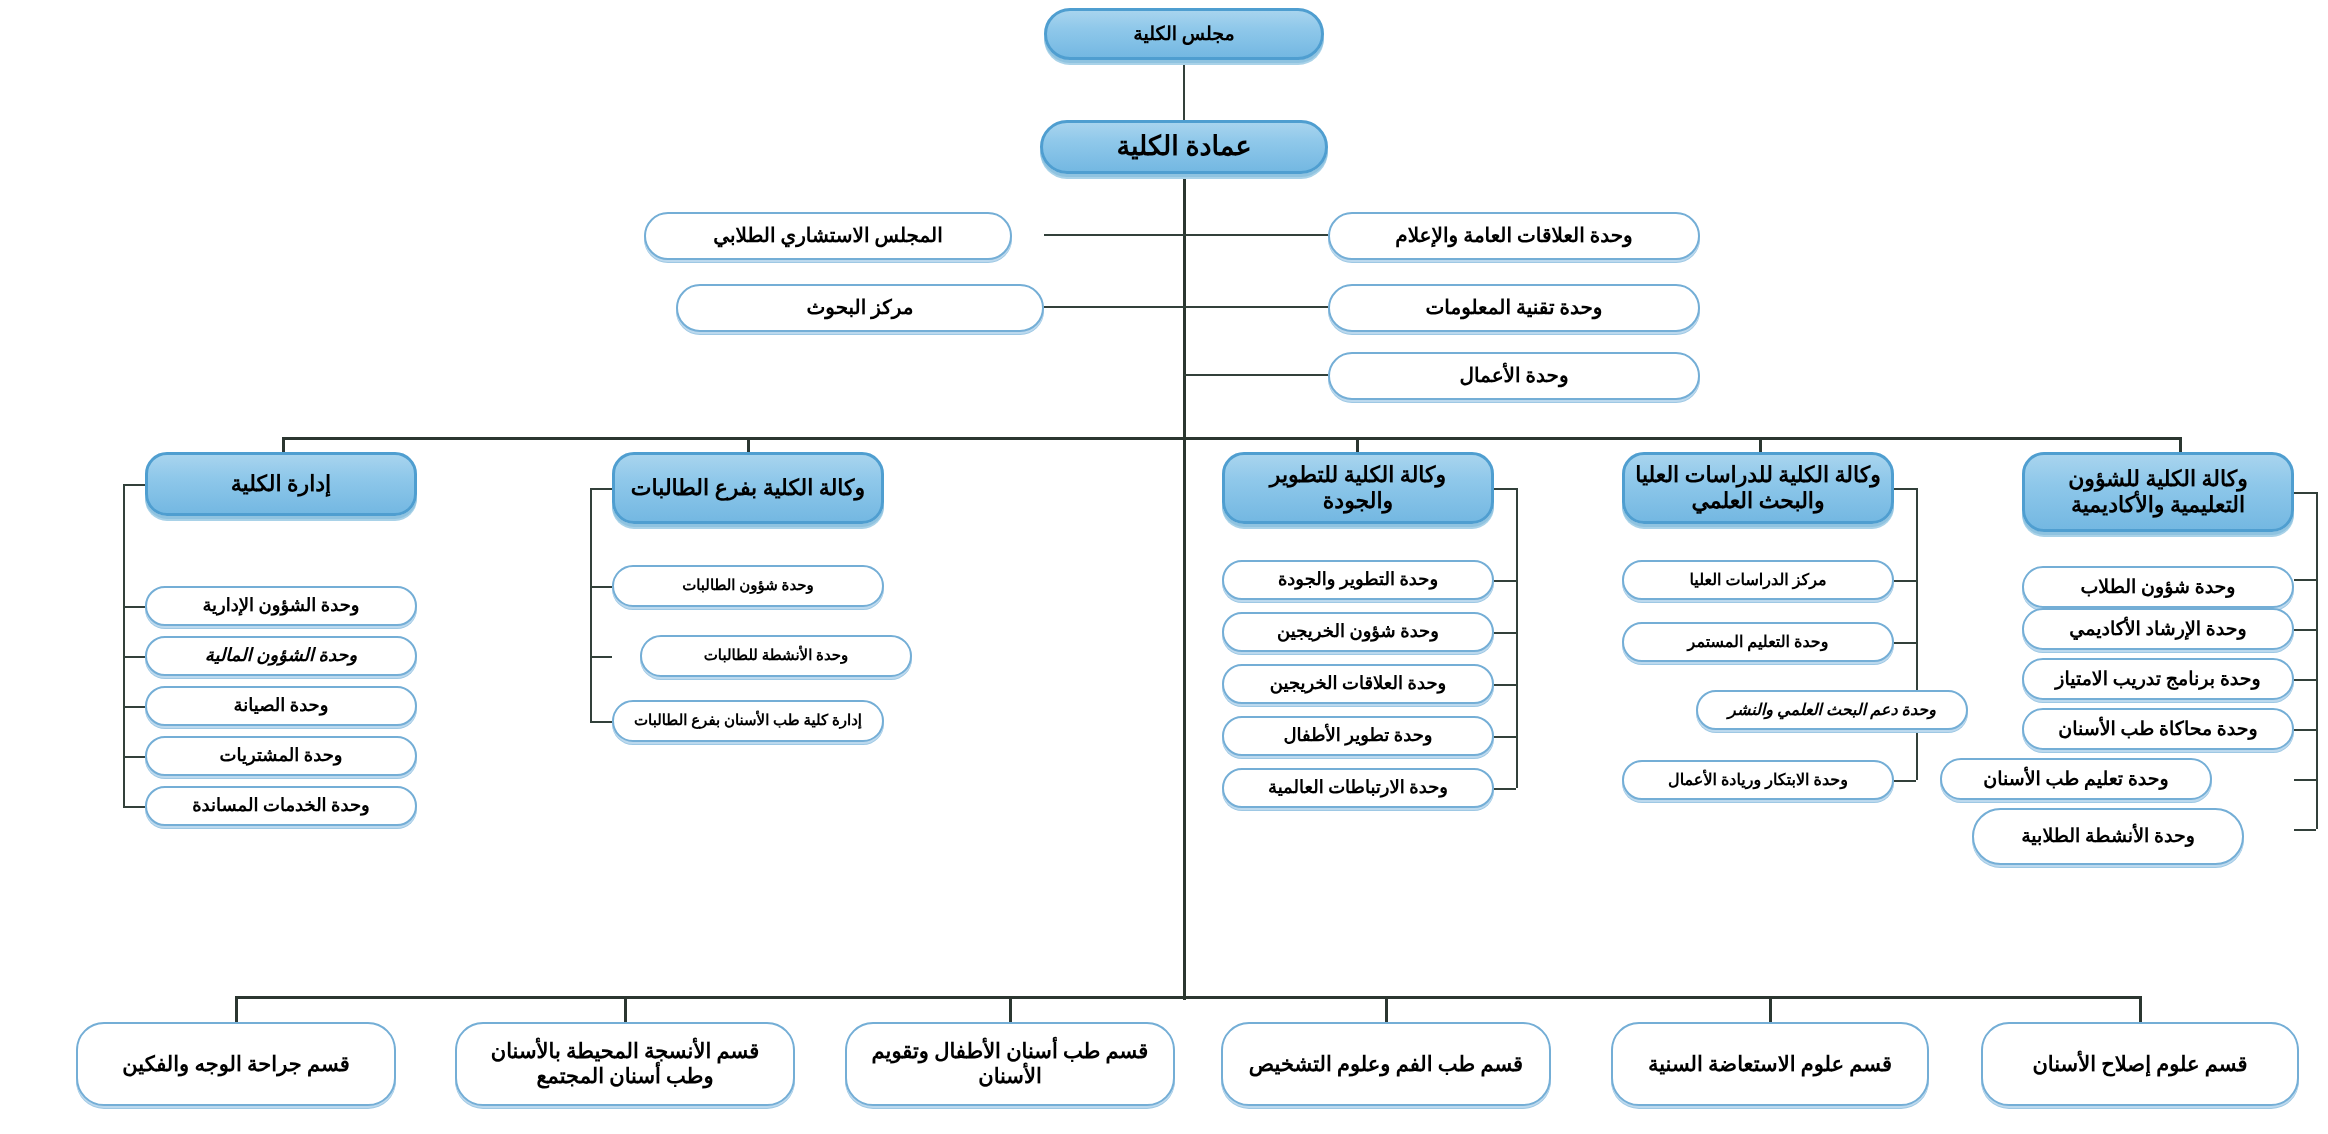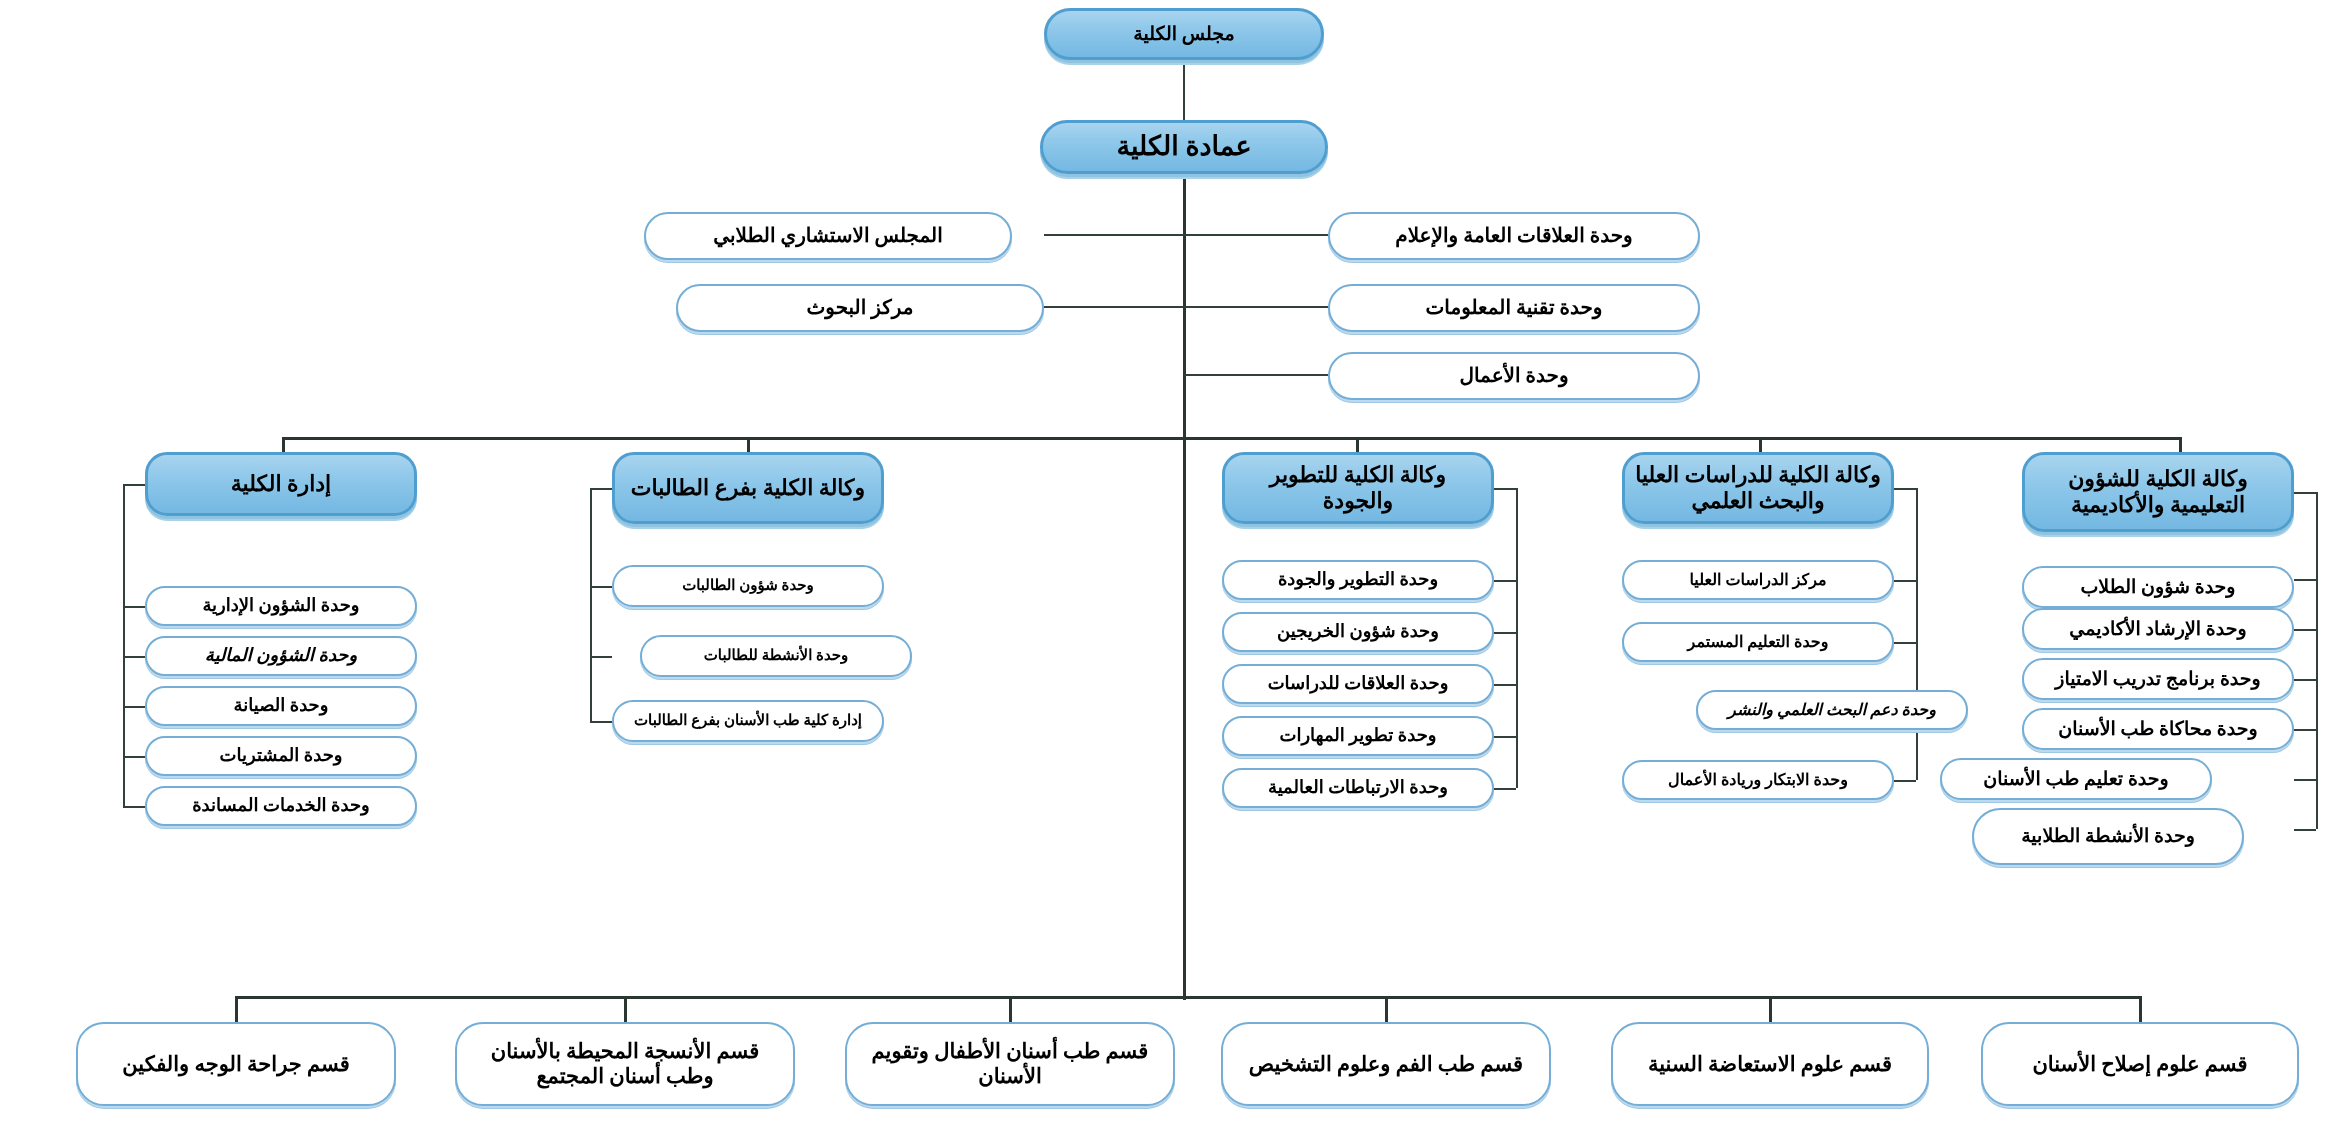--- a/index.html
+++ b/index.html
@@ -87,23 +87,23 @@
     <div class="node pill" style="left: 612px; top: 700px; width: 272px; height: 42px; font-size: 15px;">إدارة كلية طب الأسنان بفرع الطالبات</div>
     <div class="thin h" style="left: 590px; top: 721px; width: 22px;"></div>
     <div class="v" style="left: 1356px; top: 437px; height: 15px;"></div>
     <div class="node filled" style="left: 1222px; top: 452px; width: 272px; height: 72px; font-size: 22px;">وكالة الكلية للتطوير والجودة</div>
     <div class="thin v" style="left: 1516px; top: 488px; height: 300px;"></div>
     <div class="thin h" style="left: 1494px; top: 488px; width: 22px;"></div>
     <div class="node pill" style="left: 1222px; top: 560px; width: 272px; height: 40px; font-size: 18px;">وحدة التطوير والجودة</div>
     <div class="thin h" style="left: 1494px; top: 580px; width: 22px;"></div>
     <div class="node pill" style="left: 1222px; top: 612px; width: 272px; height: 40px; font-size: 18px;">وحدة شؤون الخريجين</div>
     <div class="thin h" style="left: 1494px; top: 632px; width: 22px;"></div>
-    <div class="node pill" style="left: 1222px; top: 664px; width: 272px; height: 40px; font-size: 18px;">وحدة العلاقات للدراسات</div>
+    <div class="node pill" style="left: 1222px; top: 664px; width: 272px; height: 40px; font-size: 18px;">وحدة العلاقات الخريجين</div>
     <div class="thin h" style="left: 1494px; top: 684px; width: 22px;"></div>
-    <div class="node pill" style="left: 1222px; top: 716px; width: 272px; height: 40px; font-size: 18px;">وحدة تطوير المهارات</div>
+    <div class="node pill" style="left: 1222px; top: 716px; width: 272px; height: 40px; font-size: 18px;">وحدة تطوير الأطفال</div>
     <div class="thin h" style="left: 1494px; top: 736px; width: 22px;"></div>
     <div class="node pill" style="left: 1222px; top: 768px; width: 272px; height: 40px; font-size: 18px;">وحدة الارتباطات العالمية</div>
     <div class="thin h" style="left: 1494px; top: 788px; width: 22px;"></div>
     <div class="v" style="left: 1759px; top: 437px; height: 15px;"></div>
     <div class="node filled" style="left: 1622px; top: 452px; width: 272px; height: 72px; font-size: 22px;">وكالة الكلية للدراسات العليا والبحث العلمي</div>
     <div class="thin v" style="left: 1916px; top: 488px; height: 292px;"></div>
     <div class="thin h" style="left: 1894px; top: 488px; width: 22px;"></div>
     <div class="node pill" style="left: 1622px; top: 560px; width: 272px; height: 40px; font-size: 16px;">مركز الدراسات العليا</div>
     <div class="thin h" style="left: 1894px; top: 580px; width: 22px;"></div>
     <div class="node pill" style="left: 1622px; top: 622px; width: 272px; height: 40px; font-size: 16px;">وحدة التعليم المستمر</div>

